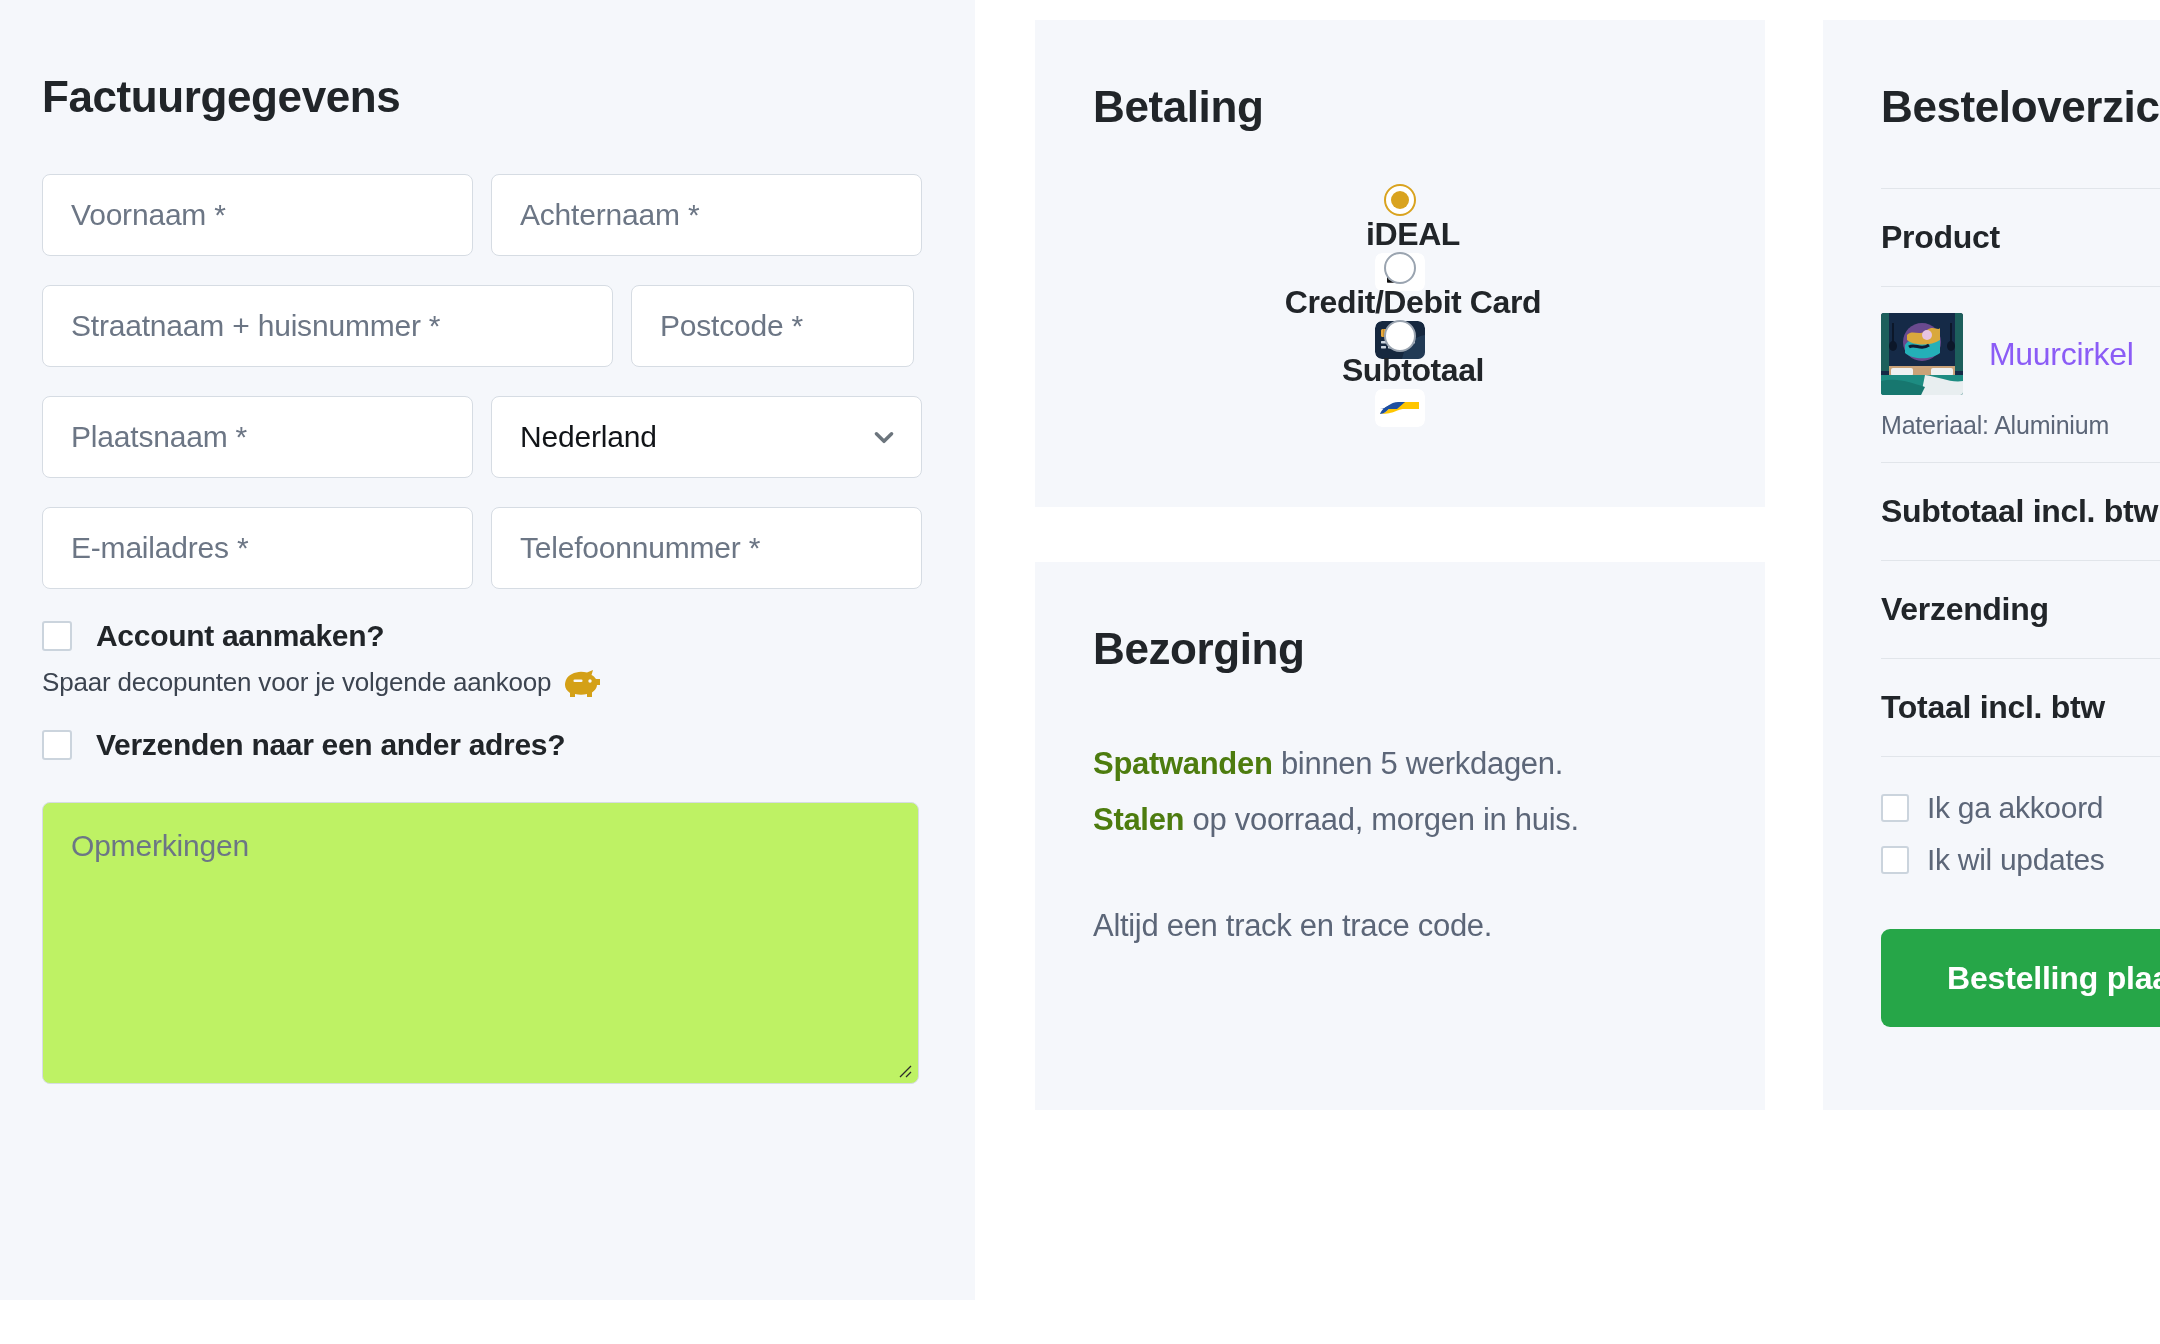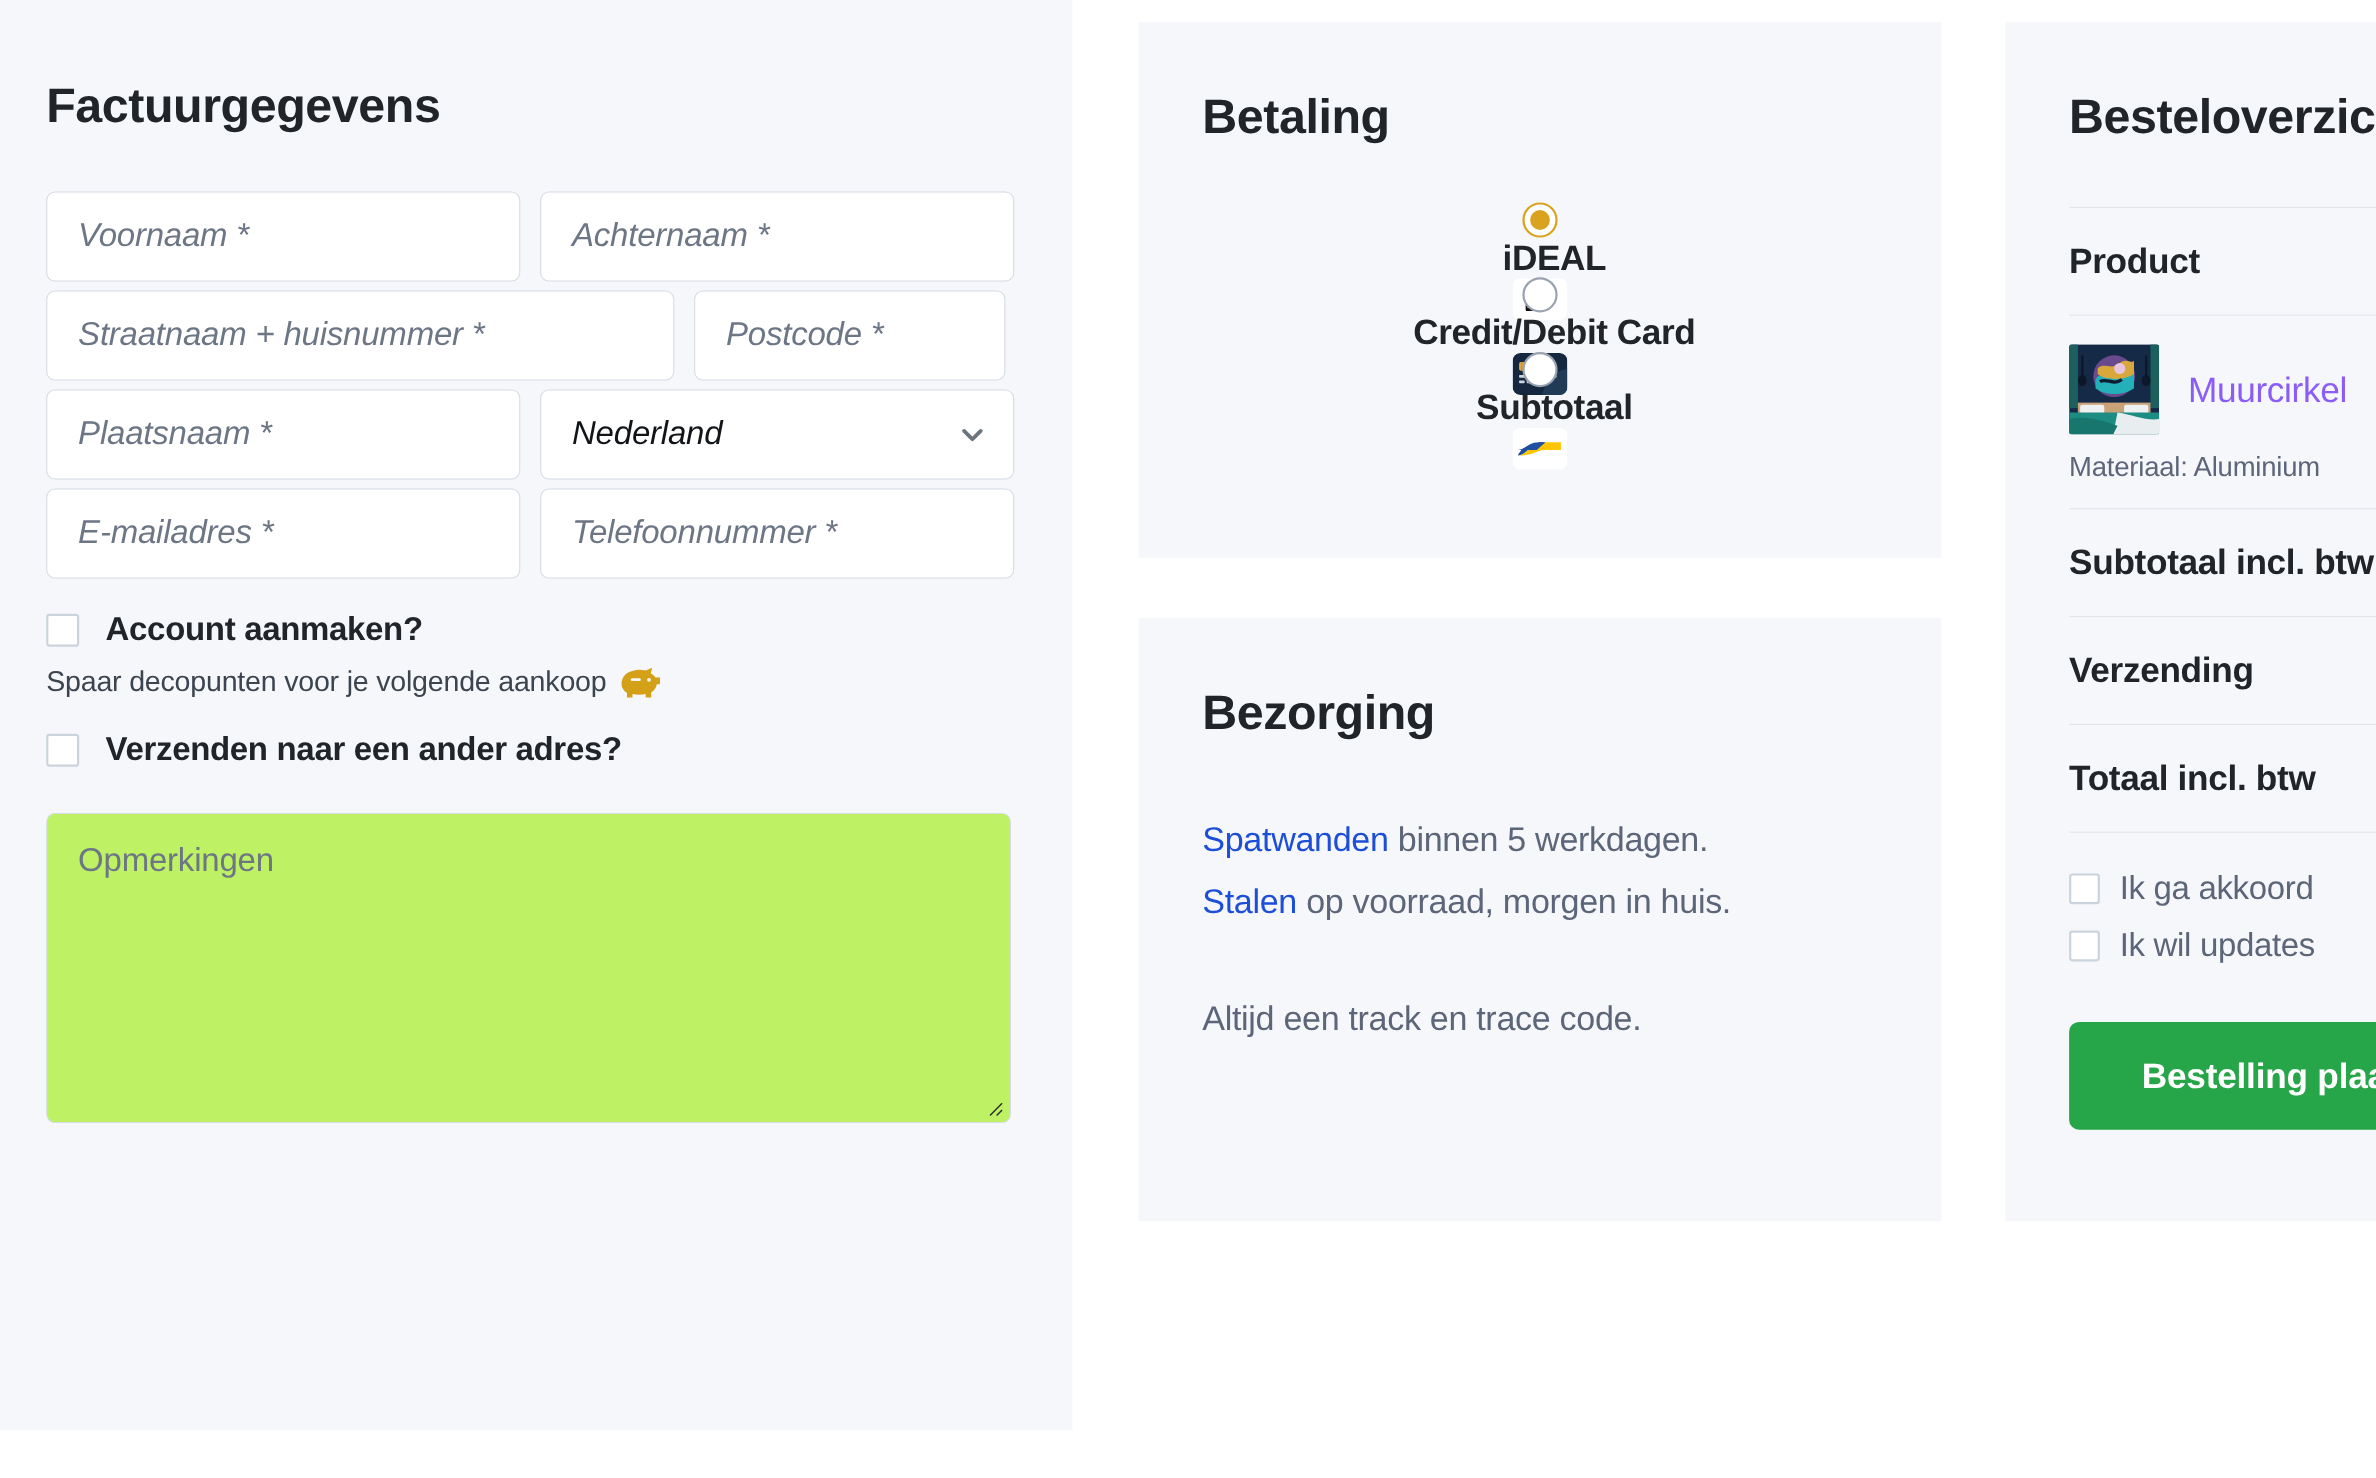--- a/index.html
+++ b/index.html
@@ -40,22 +40,21 @@
     width: 975px;
     height: 1300px;
     padding: 72px 0 0 42px;
   }
 
   #billing-panel .panel-title { margin-bottom: 52px; }
 
   .field-row {
     display: flex;
     gap: 18px;
-    margin-bottom: 8px;
-    font-style: italic;
+    margin-bottom: 29px;
   }
 
   .field {
     height: 82px;
     background: #ffffff;
     border: 1px solid #d6dce3;
     border-radius: 8px;
     display: flex;
     align-items: center;
     padding: 0 28px;
@@ -210,21 +209,21 @@
 
   #shipping-panel .panel-title { margin-bottom: 62px; }
 
   .ship-line {
     font-size: 31px;
     color: #5c6678;
     line-height: 56px;
     letter-spacing: -0.3px;
   }
 
-  .ship-line b { color: #1d4ed8; font-weight: 400; }
+  .ship-line b { color: #4d7c0f; font-weight: 700; }
 
   .ship-note {
     margin-top: 60px;
     font-size: 31px;
     color: #5c6678;
     letter-spacing: -0.3px;
   }
 
   
   #summary-panel {

